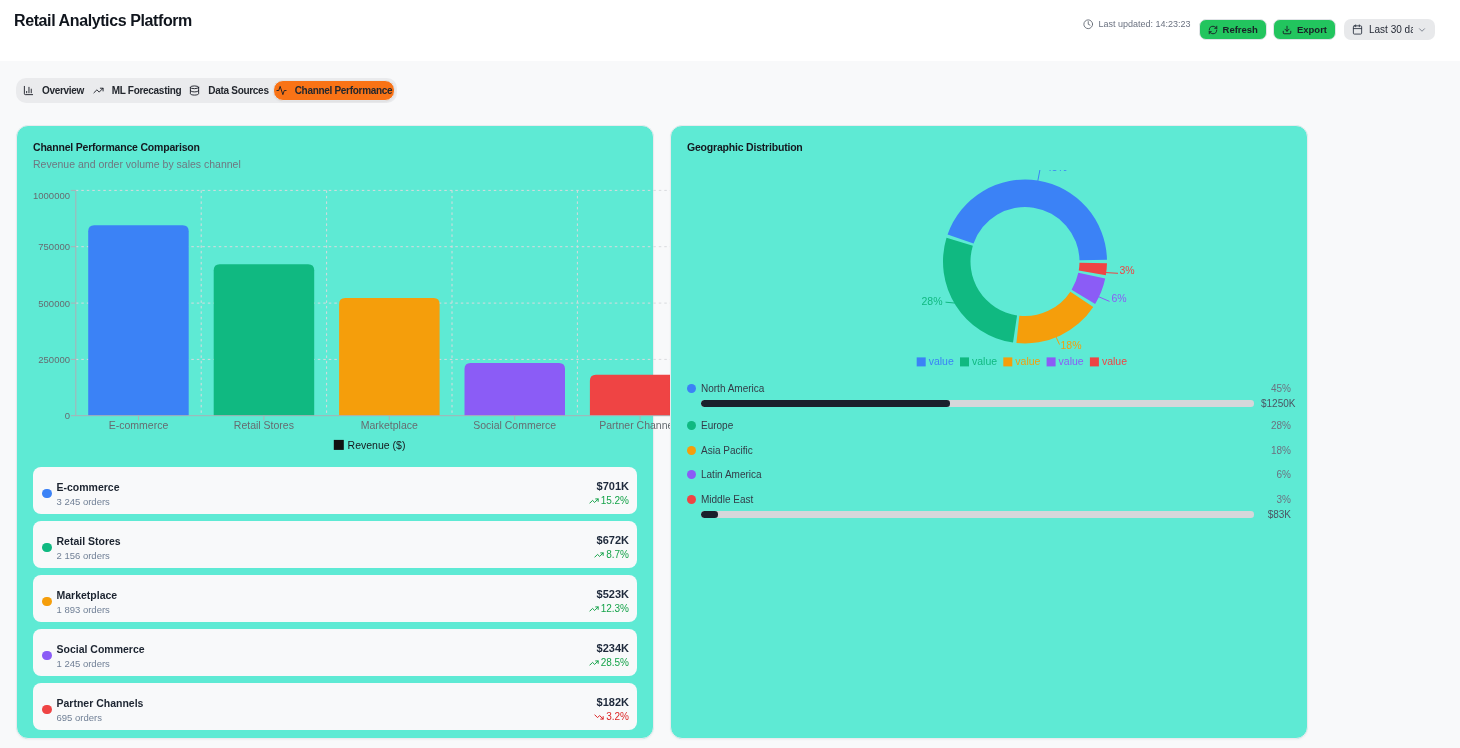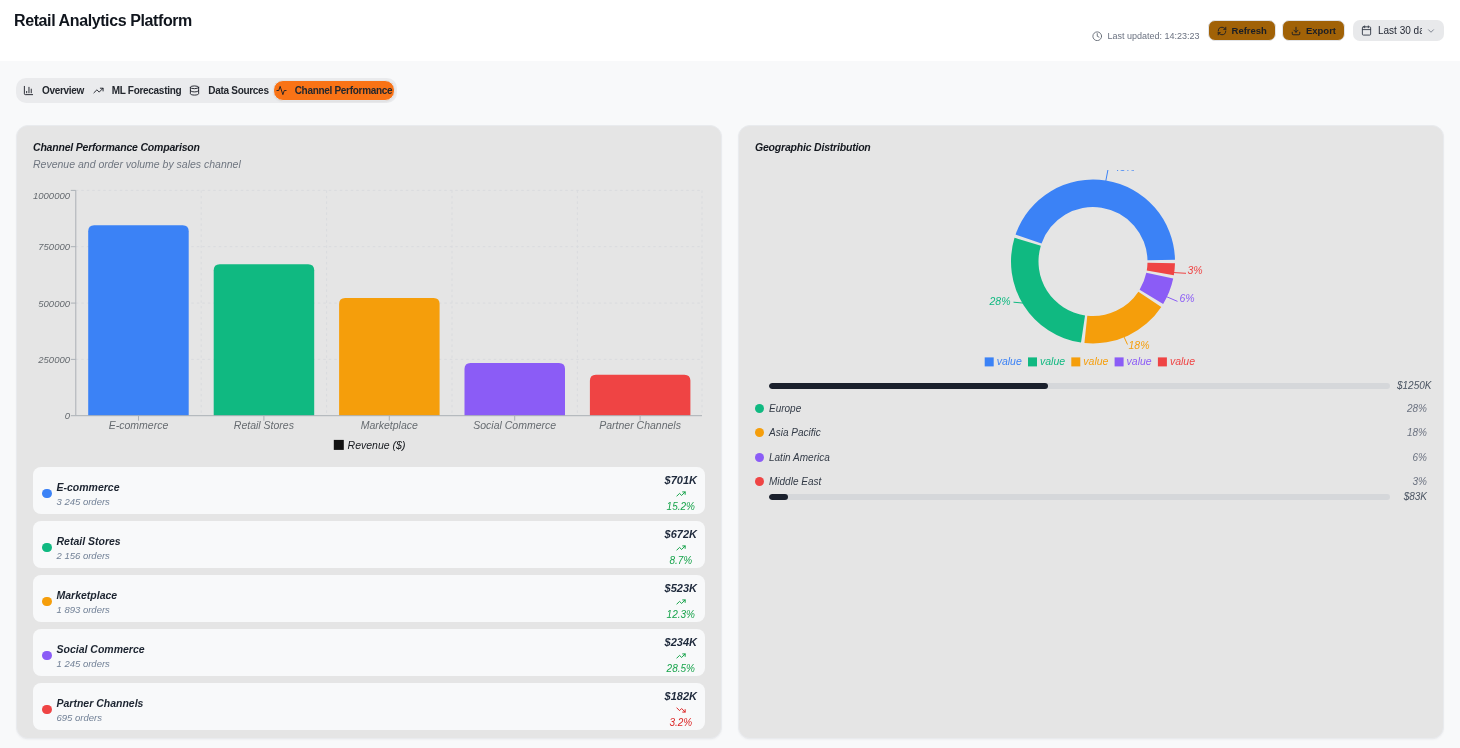--- a/index.html
+++ b/index.html
@@ -1,45 +1,45 @@
 <!DOCTYPE html>
 <html><head>
 <meta charset="utf-8">
 <style>
 * { margin:0; padding:0; box-sizing:border-box; }
 html,body { width:1460px; height:748px; background:#f8f9fa; font-family:"Liberation Sans", sans-serif; overflow:hidden; }
 .header { position:relative; width:100%; height:61px; background:#fff; }
 .header h1 { position:absolute; left:14px; top:11.5px; font-size:16px; font-weight:bold; letter-spacing:-0.4px; color:#10151d; }
-.hctrl { position:absolute; right:16px; top:19px; height:22px; display:flex; align-items:flex-end; }
+.hctrl { position:absolute; right:25px; top:19px; height:22px; display:flex; align-items:flex-start; }
 .lastupd { display:flex; align-items:center; gap:5px; color:#6b7280; font-size:9px; margin-right:8px; }
-.btn { display:flex; align-items:center; gap:5px; height:21px; padding:0 8px; background:#a16207; border:1px solid #e2e4e8; border-radius:7px; font-size:9.5px; font-weight:bold; color:#1a1e26; margin-right:6px; }
+.btn { display:flex; align-items:center; gap:5px; height:21px; padding:0 8px; background:#22c55e; border:1px solid #e2e4e8; border-radius:7px; font-size:9.5px; font-weight:bold; color:#1a1e26; margin-right:6px; }
 .btn:last-child{margin-right:0;}
 .sel { display:flex; align-items:center; height:21px; width:91px; padding:0 8px; background:#e8e9eb; border-radius:7px; font-size:10px; color:#1f2430; margin-left:2px; }
 .sel .txt { width:44px; overflow:hidden; white-space:nowrap; margin-left:6px; }
 .sel svg.chev { margin-left:auto; }
 .tabsrow { margin:17px 16px 0 16px; }
 .tabslist { display:inline-flex; align-items:center; background:#eaebed; border-radius:10px; padding:2px; height:25px; }
 .tab { display:flex; align-items:center; justify-content:center; gap:8px; height:21px; font-size:10px; font-weight:bold; letter-spacing:-0.3px; color:#23272e; border-radius:10px; }
 .tab.active { background:#f97316; border:1px solid #e3e5e8; box-shadow:0 1px 2px rgba(0,0,0,.05); }
 .t1{width:71px;} .t2{width:96px;} .t3{width:88px;} .t4{width:122px;}
 .grid { display:flex; gap:16px; margin:22px 16px 0 16px; }
-.card { position:relative; width:706px; height:614px; background:#e5e5e5; border:1px solid #e9ebee; border-radius:12px; padding:16px; box-shadow:0 1px 2px rgba(16,24,40,.04);font-style:italic; }
+.card { position:relative; width:638px; height:614px; background:#5eead4; border:1px solid #e9ebee; border-radius:12px; padding:16px; box-shadow:0 1px 2px rgba(16,24,40,.04); }
 .card h3 { font-size:10.5px; line-height:11px; font-weight:bold; color:#14181f; letter-spacing:-0.2px; }
 .card .sub { font-size:10.5px; line-height:11px; color:#6f7680; margin-top:6px; }
 .chartsvg { display:block; margin-top:3px; }
 .donutsvg { display:block; margin-top:17px; }
 .rows { margin-top:11px; }
 .crow { display:flex; align-items:center; justify-content:space-between; height:47px; padding:0 8px 0 9px; background:#f8f9fa; border-radius:8px; margin-bottom:7px; }
 .crow .r { transform:translateY(3px); }
 .crow .l { display:flex; align-items:center; gap:5px; transform:translateY(3px); }
 .dot { width:9.5px; height:9.5px; border-radius:50%; flex:none; }
 .cname { font-size:10.5px; font-weight:bold; color:#1c2430; line-height:13px; }
 .corders { font-size:9.5px; color:#718096; line-height:11px; margin-top:2px; }
 .cval { font-size:11px; font-weight:bold; color:#1e293b; line-height:13px; text-align:right; }
-.ctrend { display:flex; align-items:center; justify-content:flex-end; gap:2px; font-size:10px; line-height:12px; margin-top:2px;flex-direction:column; }
+.ctrend { display:flex; align-items:center; justify-content:flex-end; gap:2px; font-size:10px; line-height:12px; margin-top:2px; }
 .up { color:#16a34a; } .down { color:#dc2626; }
 .regions { margin-top:11.5px; }
 .rrow { margin-bottom:11.5px; }
 .rline1 { display:flex; align-items:center; height:13px; }
 .rline1 .rdot { width:9px; height:9px; border-radius:50%; flex:none; margin-right:5px; }
 .rname { font-size:10px; color:#333b47; }
 .rpct { margin-left:auto; font-size:10px; color:#6b7280; }
 .rline2 { display:flex; align-items:center; height:8.5px; margin-top:4.5px; padding-left:14px; }
 .track { flex:1; height:6.5px; background:#d5d7da; border-radius:3.25px; overflow:hidden; }
 .fill { height:100%; background:#1a202c; border-radius:3.25px; }
@@ -307,20 +307,25 @@
         <rect x="316.3" y="187.4" width="9" height="9" fill="#f59e0b"></rect>
           <text x="328.3" y="195.4" fill="#f59e0b">value</text>
         <rect x="359.6" y="187.4" width="9" height="9" fill="#8b5cf6"></rect>
           <text x="371.6" y="195.4" fill="#8b5cf6">value</text>
         <rect x="402.9" y="187.4" width="9" height="9" fill="#ef4444"></rect>
           <text x="414.9" y="195.4" fill="#ef4444">value</text>
       </g>
     </svg>
     <div class="regions">
       <div class="rrow">
+        <div class="rline1">
+            <span class="rdot" style="background:#3b82f6"></span>
+            <span class="rname">North America</span>
+            <span class="rpct">45%</span>
+          </div>
         <div class="rline2">
             <div class="track">
               <div class="fill" style="width:45%"></div>
             </div>
             <div class="rval">$1250K</div>
           </div>
       </div>
       <div class="rrow">
         <div class="rline1">
             <span class="rdot" style="background:#10b981"></span>

